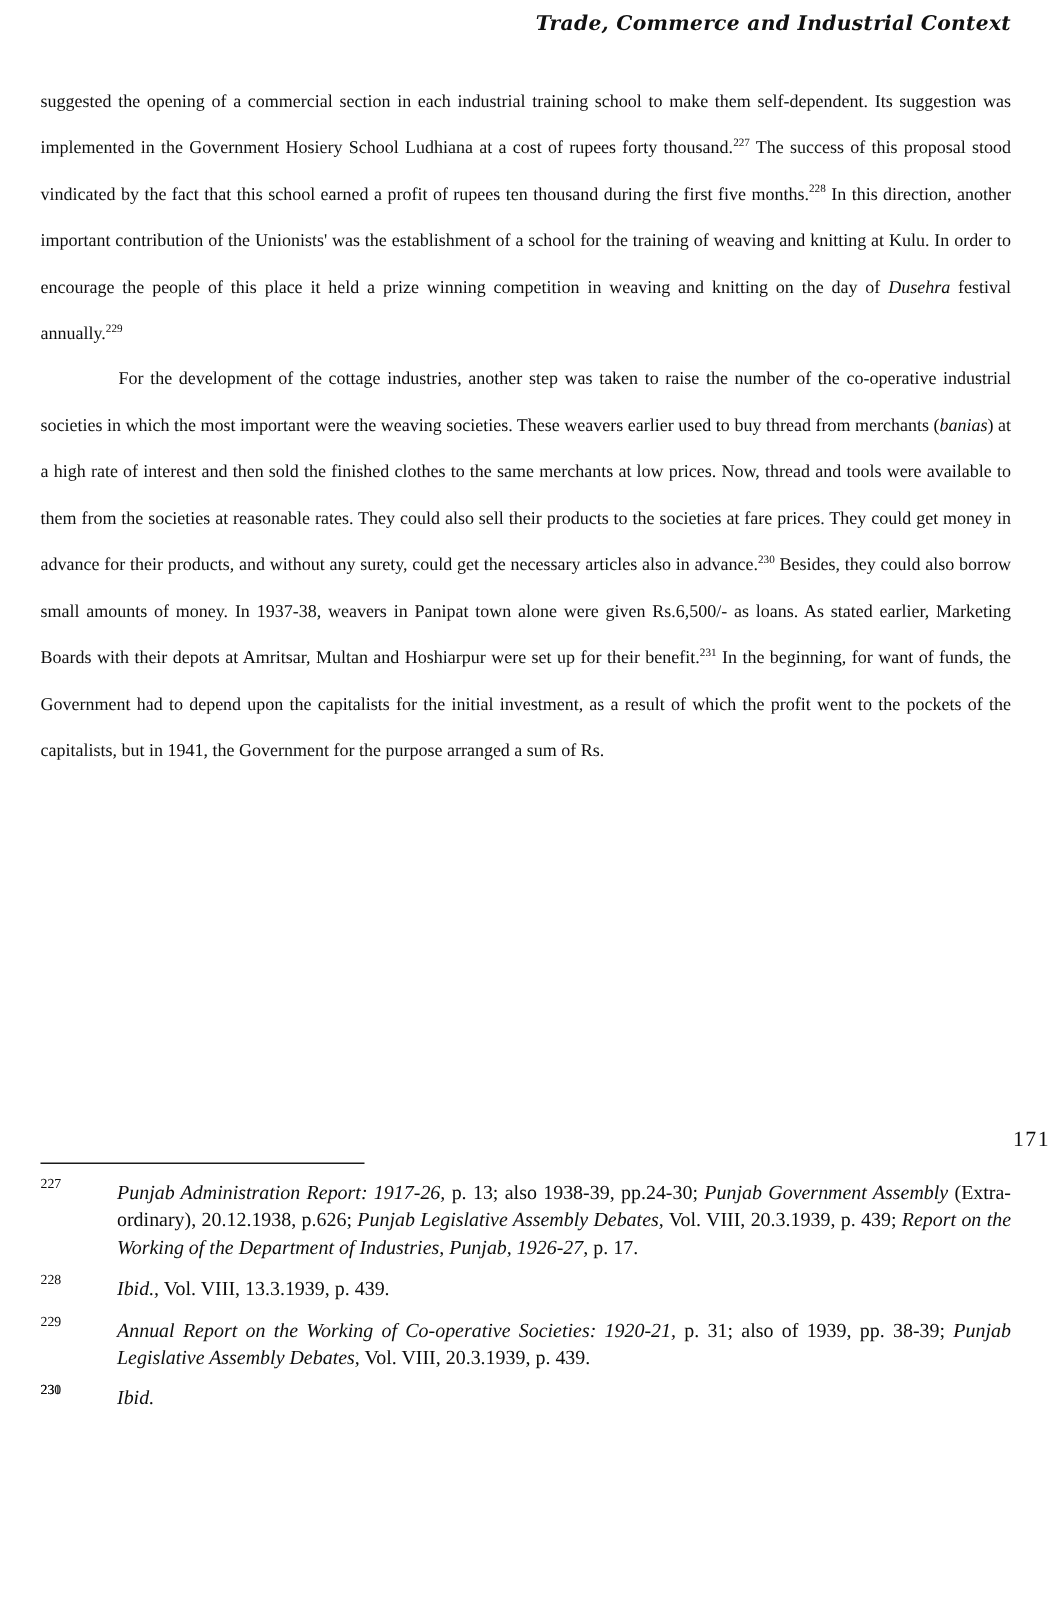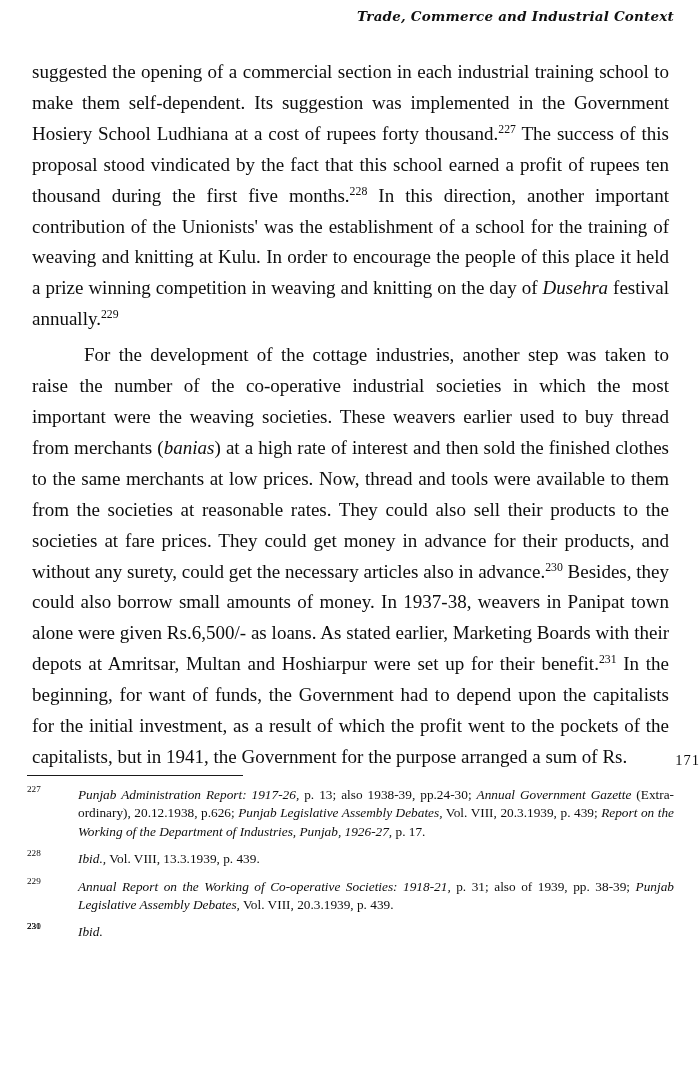--- a/index.html
+++ b/index.html
@@ -40,24 +40,24 @@
 
   
   .body-block {
     position: absolute;
     top: 52px;
     left: 27px;
     width: 647px;
   }
 
   .body-para {
-    margin: 5px;
+    margin: 0;
     text-align: justify;
     text-justify: inter-word;
-    font-size: 19px;
+    font-size: 12px;
     line-height: 30.9px;
     hyphens: none;
   }
   .body-para.indented {
     text-indent: 52px;
   }
 
   .body-para i,
   .fn i {
     font-style: italic;
@@ -127,31 +127,31 @@
   <div class="body-block">
     <p class="body-para">suggested the opening of a commercial section in each industrial training school to make them self-dependent. Its suggestion was implemented in the Government Hosiery School Ludhiana at a cost of rupees forty thousand.<sup>227</sup> The success of this proposal stood vindicated by the fact that this school earned a profit of rupees ten thousand during the first five months.<sup>228</sup> In this direction, another important contribution of the Unionists' was the establishment of a school for the training of weaving and knitting at Kulu. In order to encourage the people of this place it held a prize winning competition in weaving and knitting on the day of <i>Dusehra</i> festival annually.<sup>229</sup></p>
     <p class="body-para indented">For the development of the cottage industries, another step was taken to raise the number of the co-operative industrial societies in which the most important were the weaving societies. These weavers earlier used to buy thread from merchants (<i>banias</i>) at a high rate of interest and then sold the finished clothes to the same merchants at low prices. Now, thread and tools were available to them from the societies at reasonable rates. They could also sell their products to the societies at fare prices. They could get money in advance for their products, and without any surety, could get the necessary articles also in advance.<sup>230</sup> Besides, they could also borrow small amounts of money. In 1937-38, weavers in Panipat town alone were given Rs.6,500/- as loans. As stated earlier, Marketing Boards with their depots at Amritsar, Multan and Hoshiarpur were set up for their benefit.<sup>231</sup> In the beginning, for want of funds, the Government had to depend upon the capitalists for the initial investment, as a result of which the profit went to the pockets of the capitalists, but in 1941, the Government for the purpose arranged a sum of Rs.</p>
   </div>
 
   <div class="footnote-area">
     <div class="footnote-rule"></div>
 
     <div class="fn">
       <span class="fn-num">227</span>
-      <span class="fn-text"><i>Punjab Administration Report: 1917-26,</i> p. 13; also 1938-39, pp.24-30; <i>Annual Government Gazette</i> (Extra-ordinary), 20.12.1938, p.626; <i>Punjab Legislative Assembly Debates,</i> Vol. VIII, 20.3.1939, p. 439; <i>Report on the Working of the Department of Industries, Punjab, 1926-27,</i> p. 17.</span>
+      <span class="fn-text"><i>Punjab Administration Report: 1917-26,</i> p. 13; also 1938-39, pp.24-30; <i>Punjab Government Assembly</i> (Extra-ordinary), 20.12.1938, p.626; <i>Punjab Legislative Assembly Debates,</i> Vol. VIII, 20.3.1939, p. 439; <i>Report on the Working of the Department of Industries, Punjab, 1926-27,</i> p. 17.</span>
     </div>
 
     <div class="fn">
       <span class="fn-num">228</span>
       <span class="fn-text"><i>Ibid.,</i> Vol. VIII, 13.3.1939, p. 439.</span>
     </div>
 
     <div class="fn">
       <span class="fn-num">229</span>
-      <span class="fn-text"><i>Annual Report on the Working of Co-operative Societies: 1918-21,</i> p. 31; also of 1939, pp. 38-39; <i>Punjab Legislative Assembly Debates,</i> Vol. VIII, 20.3.1939, p. 439.</span>
+      <span class="fn-text"><i>Annual Report on the Working of Co-operative Societies: 1920-21,</i> p. 31; also of 1939, pp. 38-39; <i>Punjab Legislative Assembly Debates,</i> Vol. VIII, 20.3.1939, p. 439.</span>
     </div>
 
     <div class="fn">
       <span class="fn-num">230</span>
     </div>
 
     <div class="fn">
       <span class="fn-num">231</span>
       <span class="fn-text"><i>Ibid.</i></span>
     </div>

